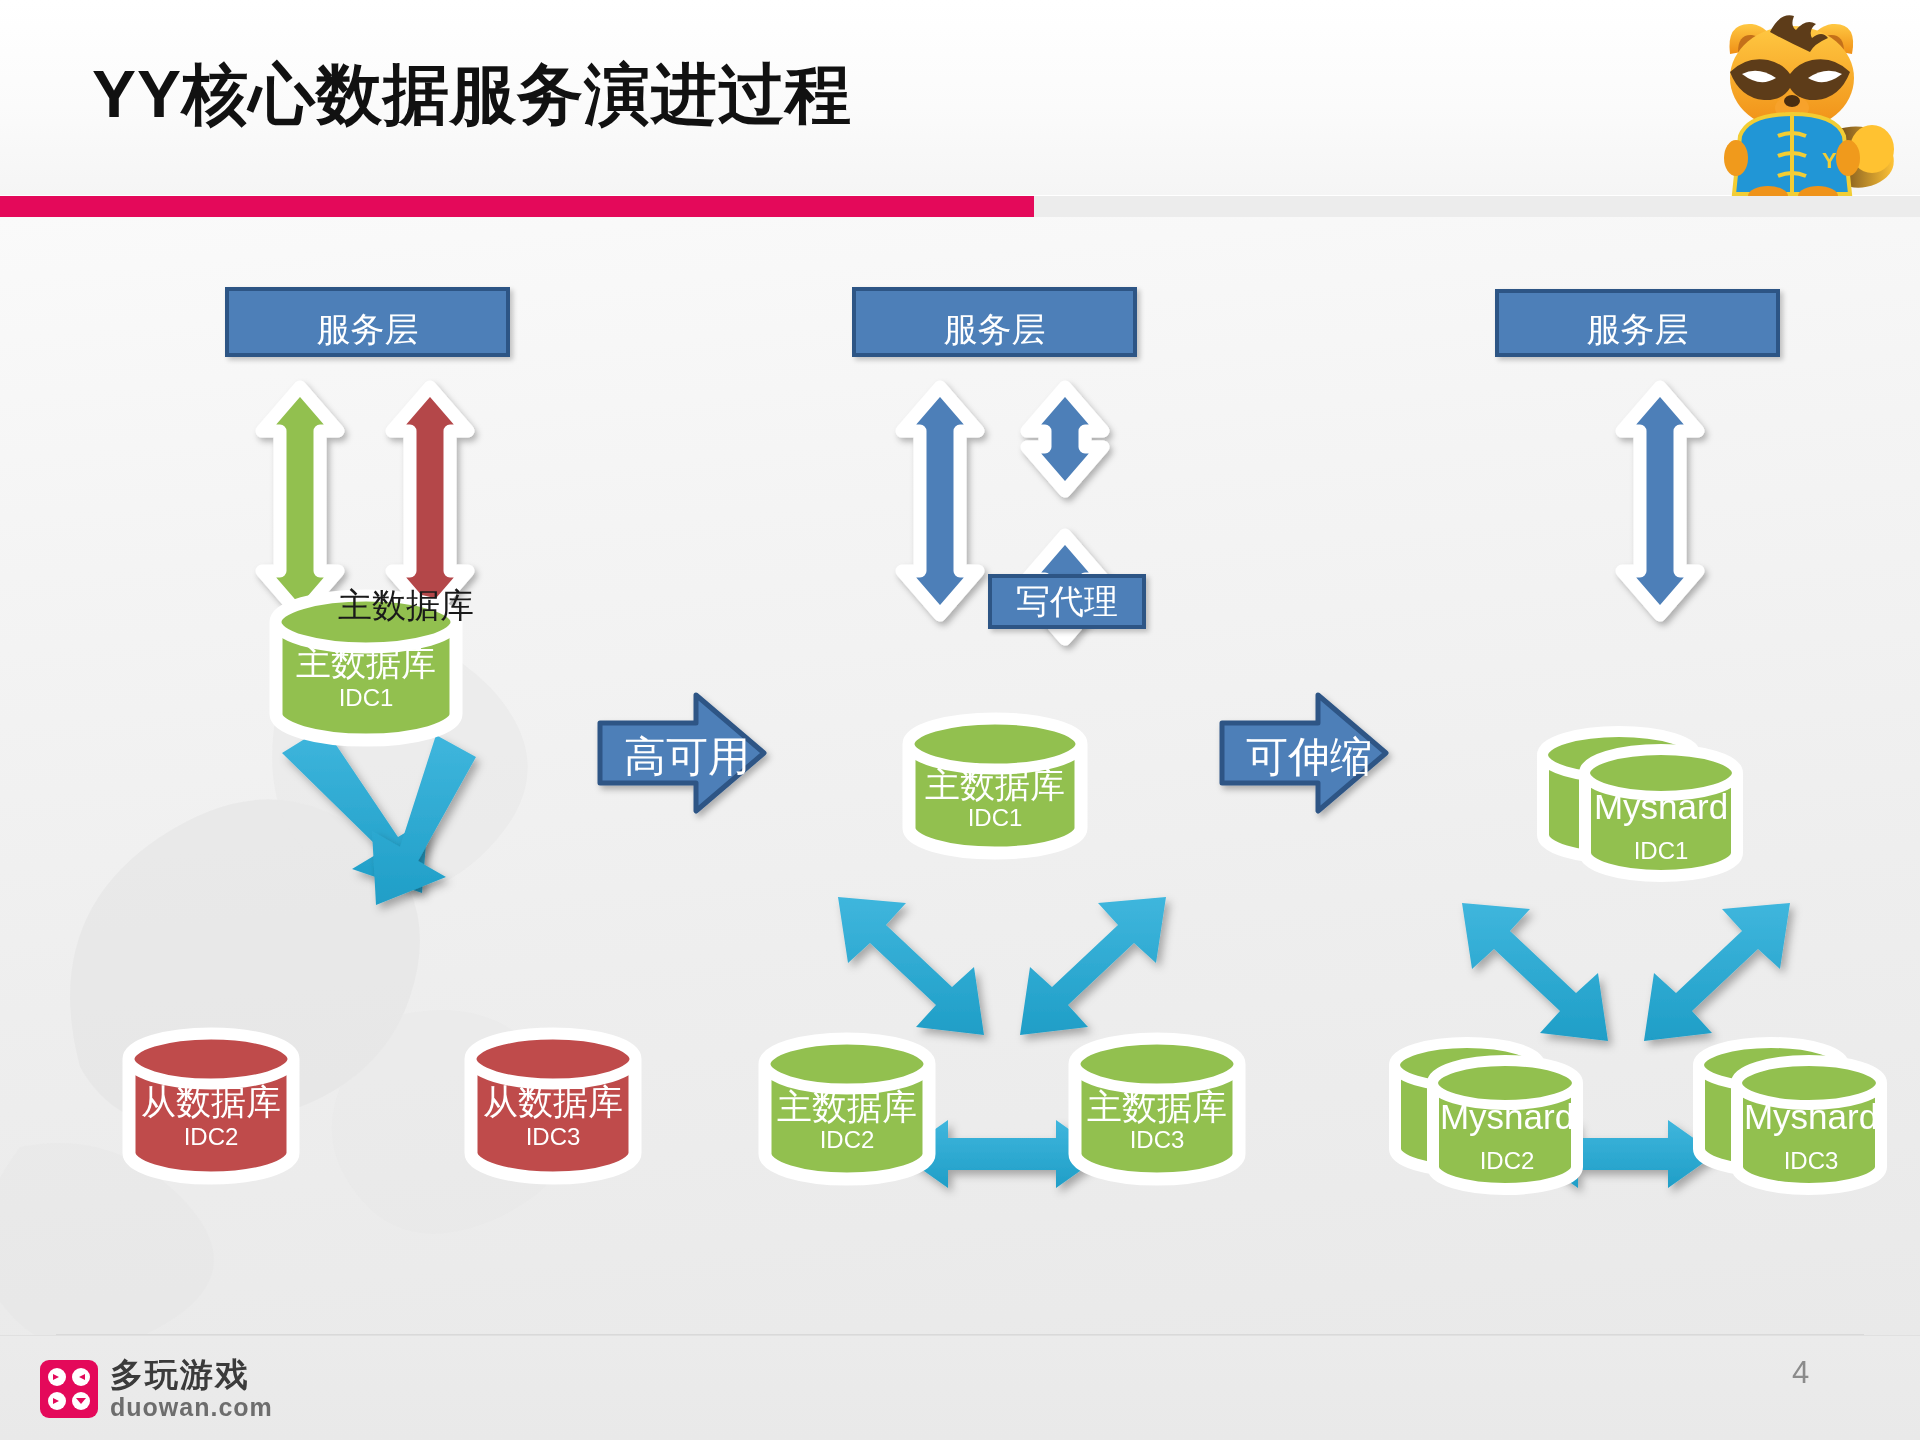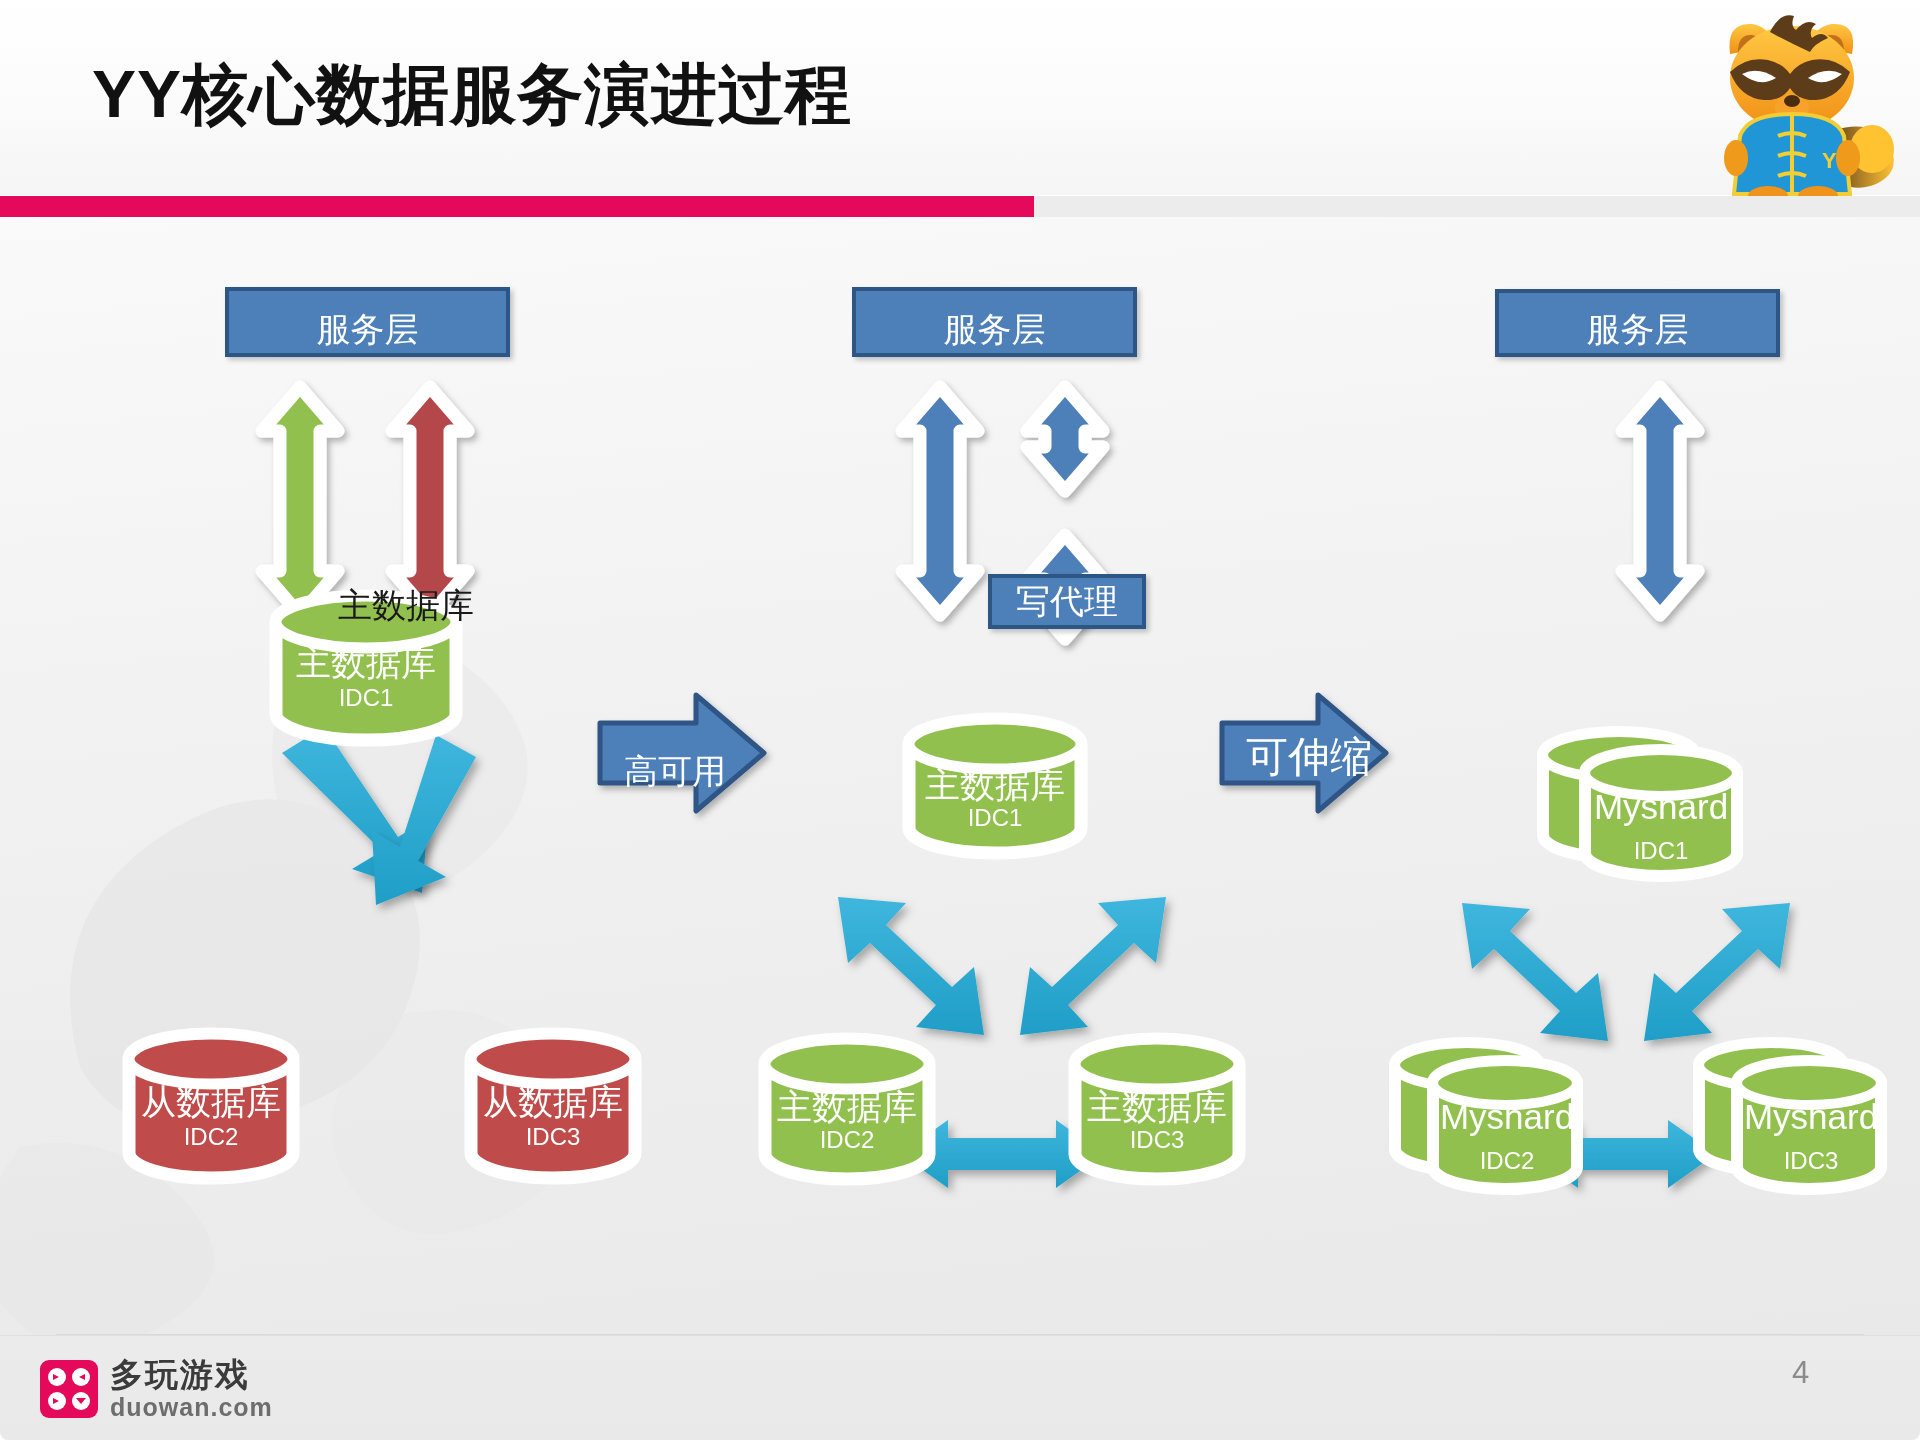--- a/index.html
+++ b/index.html
@@ -2,21 +2,21 @@
 <html lang="zh"><head>
 <meta charset="utf-8">
 <title>YY核心数据服务演进过程</title>
 <style>
   html,body{margin:0;padding:0;}
   body{
     width:1920px;height:1440px;overflow:hidden;
     font-family:"Liberation Sans","DejaVu Sans",sans-serif;
     background:#ffffff;
   }
-  .slide{position:relative;width:1920px;height:1440px;overflow:hidden;border-radius:8px;}
+  .slide{position:relative;width:1920px;height:1440px;overflow:hidden;}
 
   
   .header{
     position:absolute;left:0;top:0;width:1920px;height:195px;
     background:linear-gradient(180deg,#ffffff 0%,#fbfbfb 55%,#f5f5f5 100%);
   }
   .title{
     position:absolute;left:92px;top:58px;
     font-size:66px;font-weight:700;color:#111;letter-spacing:1px;
     white-space:nowrap;line-height:1.1;
@@ -265,21 +265,21 @@
 
     <div class="cyl" style="left:458px;top:810px;width:190px;height:160px;">
       <svg width="190" height="160" viewBox="0 0 190 160">
         <path d="M13 32 a82 25 0 0 1 164 0 l0 94 a82 25 0 0 1 -164 0 z" fill="#bf4b4b" stroke="#ffffff" stroke-width="13" stroke-linejoin="round"></path>
         <ellipse cx="95" cy="32" rx="82" ry="25" fill="#bf4b4b" stroke="#ffffff" stroke-width="11"></ellipse>
       </svg>
       <div class="cyl-label cyl-l1" style="top:52px;">从数据库</div>
       <div class="cyl-label cyl-l2" style="top:96px;">IDC3</div>
     </div>
 
-    <div class="sep-label" style="left:624px;top:512px;color:#ffffff;font-size:34px;margin-top:20px;">高可用</div>
+    <div class="sep-label" style="left:624px;top:512px;color:#ffffff;font-size:42px;">高可用</div>
 
     <div class="svc-box" style="left:852px;top:70px;width:285px;height:70px;">
       <span>服务层</span>
     </div>
 
     <div class="proxy-box" style="left:988px;top:357px;width:158px;height:55px;">
       <span>写代理</span>
     </div>
 
     <div class="cyl" style="left:896px;top:495px;width:198px;height:150px;">

